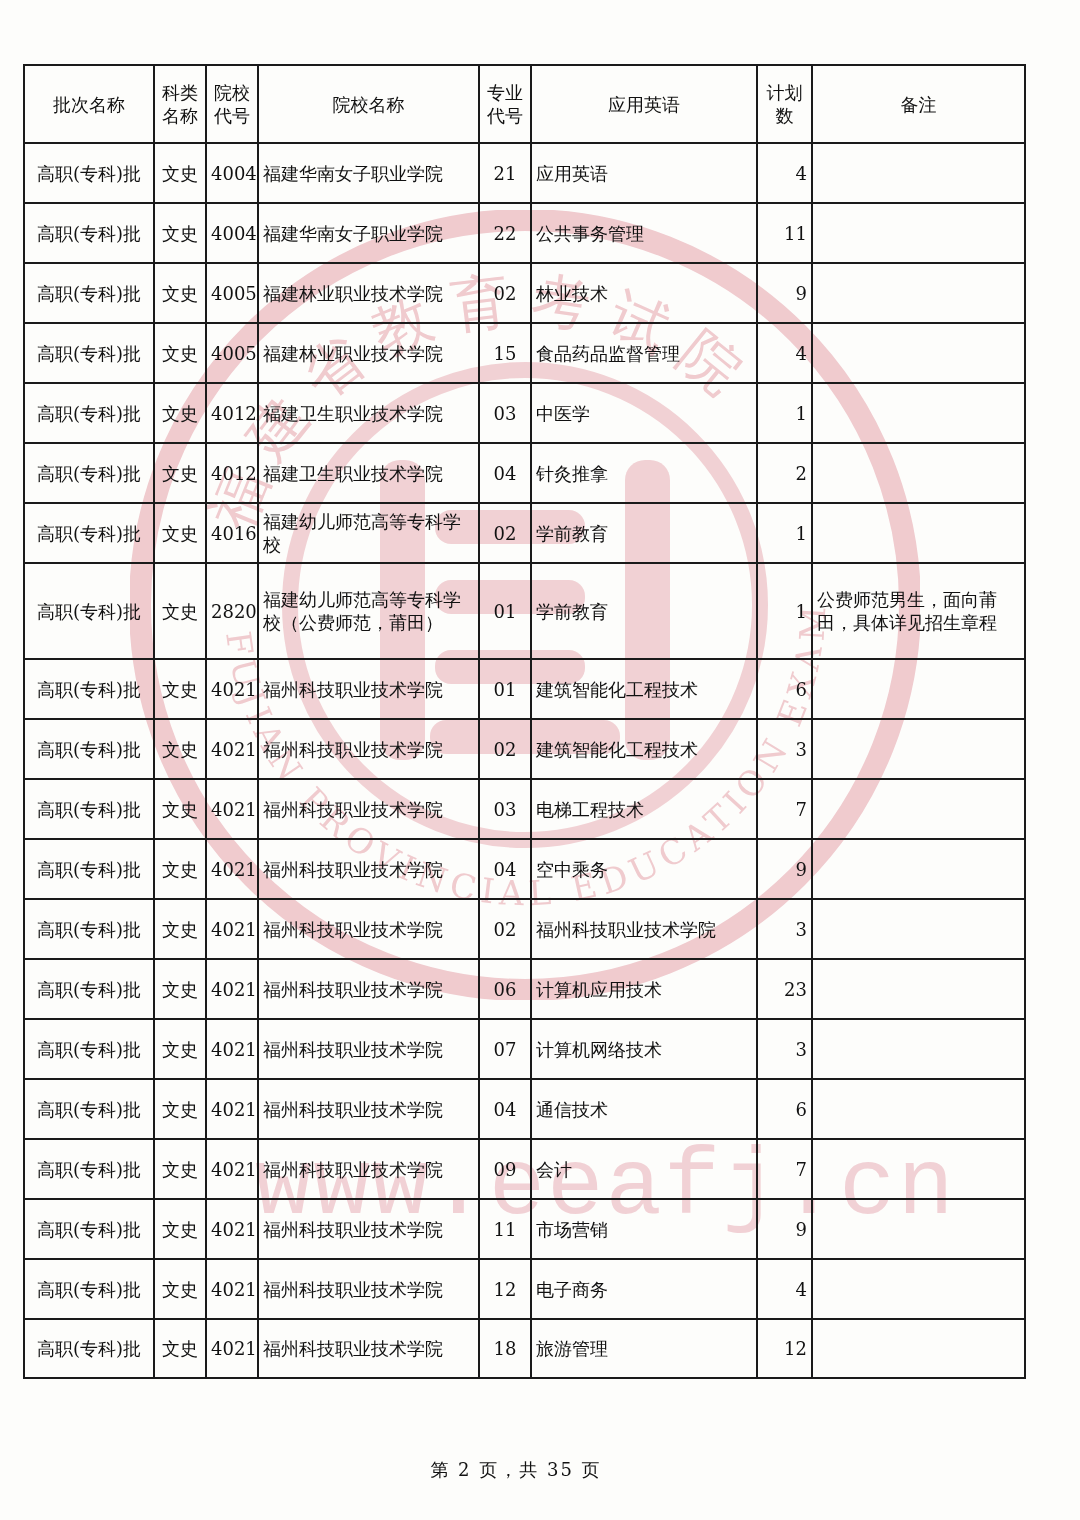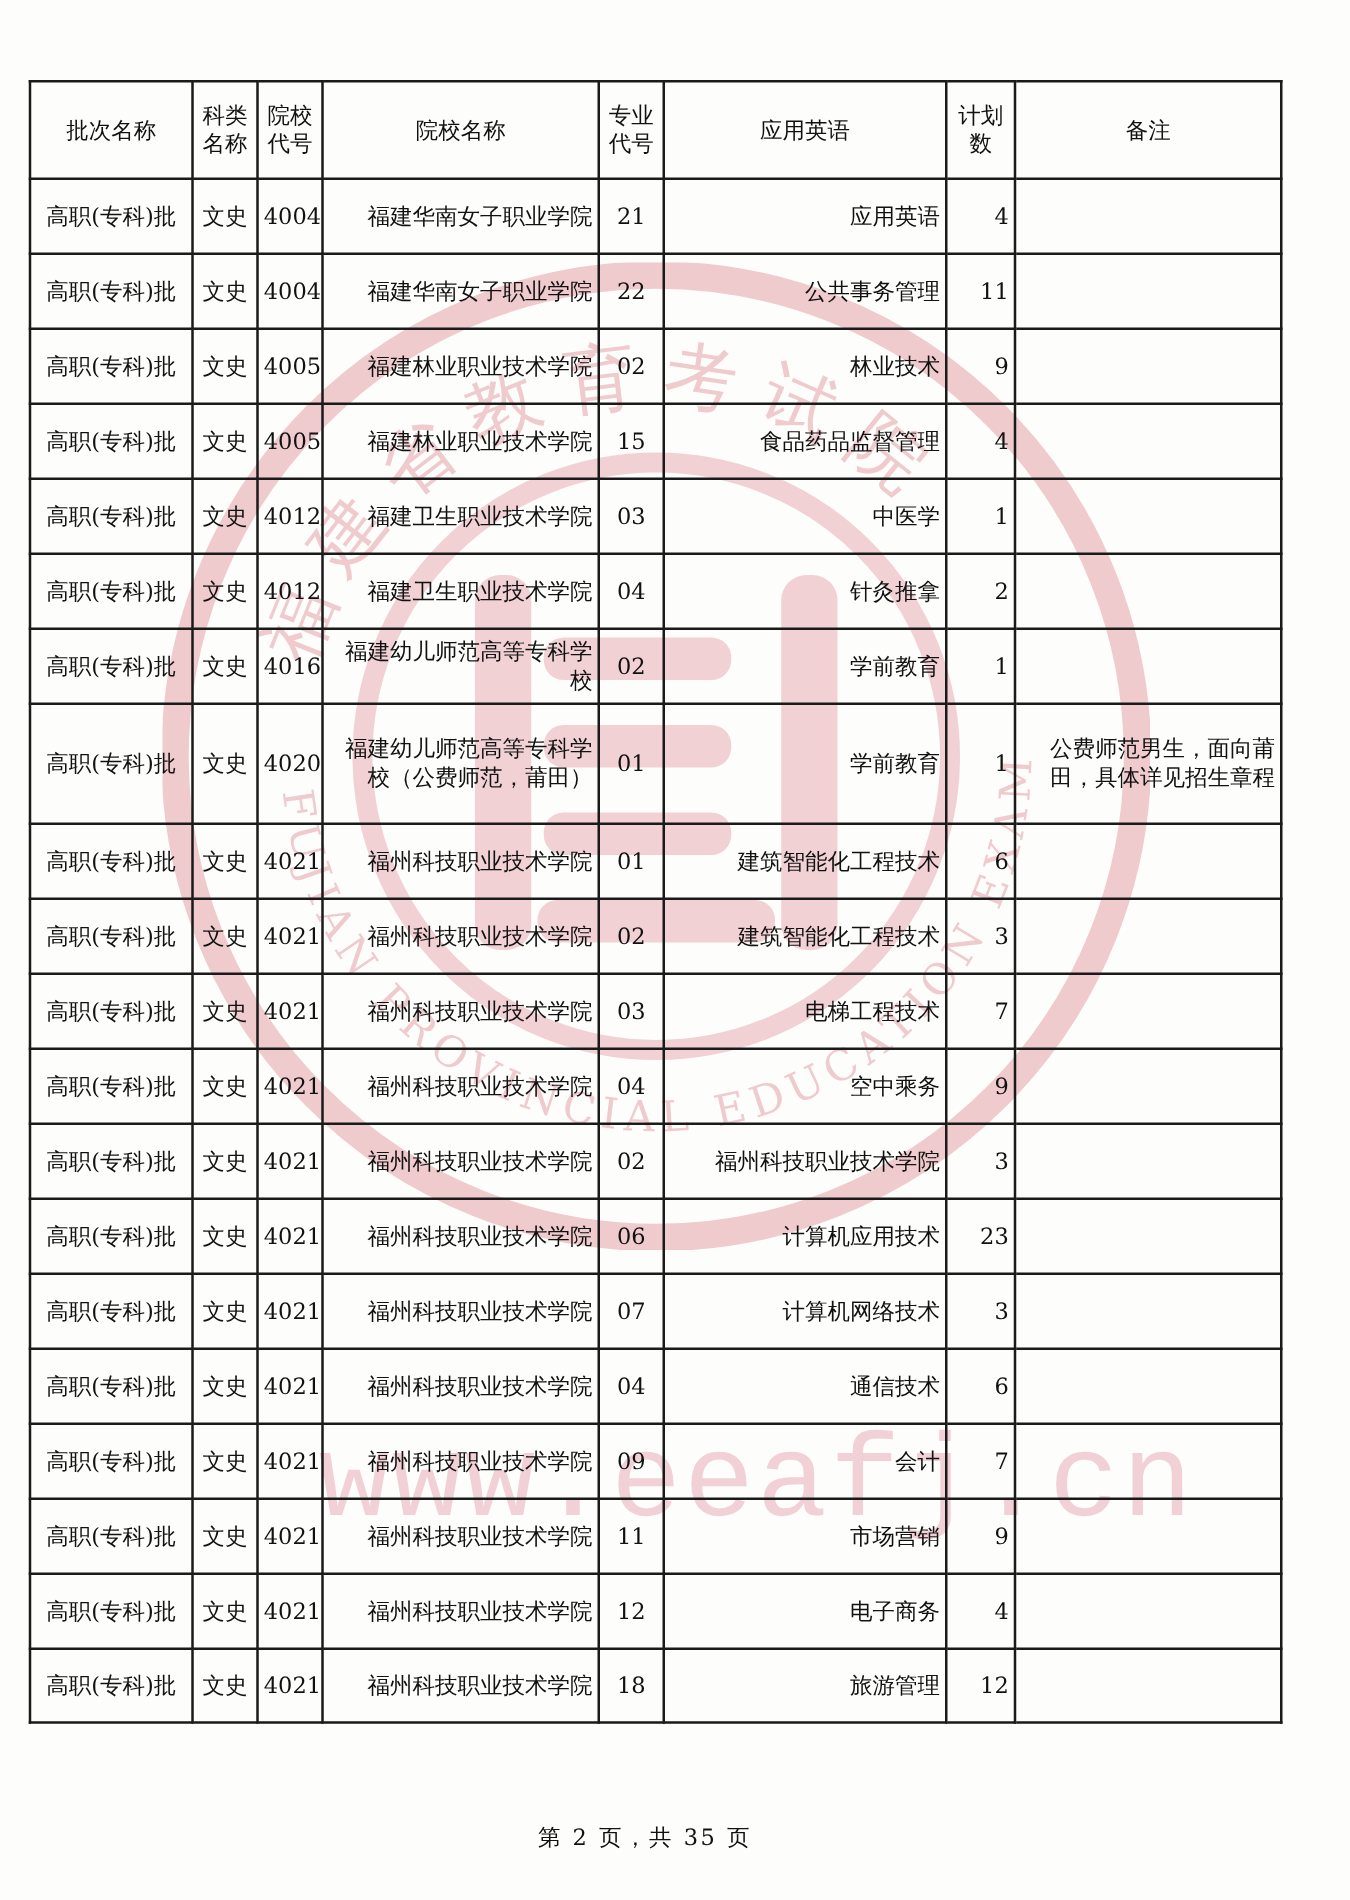--- a/index.html
+++ b/index.html
@@ -13,21 +13,21 @@
     position:absolute; left:23px; top:64px; border-collapse:collapse; z-index:1;
     table-layout:fixed; width:1001px;
   }
   table.plan th, table.plan td {
     border:2px solid #1a1a1a; font-size:18px; font-weight:normal; line-height:23px;
     padding:0 4px; overflow:hidden; background:transparent;
   }
   table.plan th { text-align:center; height:76px; font-size:18px; }
   td.c { text-align:center; }
   td.r { text-align:right; padding-right:2px; }
-  td.l { text-align:right; }
+  td.l { text-align:left; }
   .footer { position:absolute; left:0; width:1032px; top:1458px; text-align:center; font-size:18px; letter-spacing:2px; z-index:1; }
 </style>
 </head>
 <body>
 
 <svg class="watermark" viewBox="0 0 790 790">
   <defs>
     <path id="arcTop" d="M 110 395 A 285 285 0 0 1 680 395"></path>
     <path id="arcBot" d="M 95 395 A 300 300 0 0 0 695 395"></path>
   </defs>
@@ -140,21 +140,21 @@
         <td class="c">4016</td>
         <td class="l">福建幼儿师范高等专科学校</td>
         <td class="c">02</td>
         <td class="l">学前教育</td>
         <td class="r">1</td>
         <td class="l"></td>
       </tr>
       <tr style="height: 96px;">
         <td class="c">高职(专科)批</td>
         <td class="c">文史</td>
-        <td class="c">4020</td>
+        <td class="c">2820</td>
         <td class="l">福建幼儿师范高等专科学校（公费师范，莆田）</td>
         <td class="c">01</td>
         <td class="l">学前教育</td>
         <td class="r">1</td>
         <td class="l">公费师范男生，面向莆田，具体详见招生章程</td>
       </tr>
       <tr style="height: 60px;">
         <td class="c">高职(专科)批</td>
         <td class="c">文史</td>
         <td class="c">4021</td>

